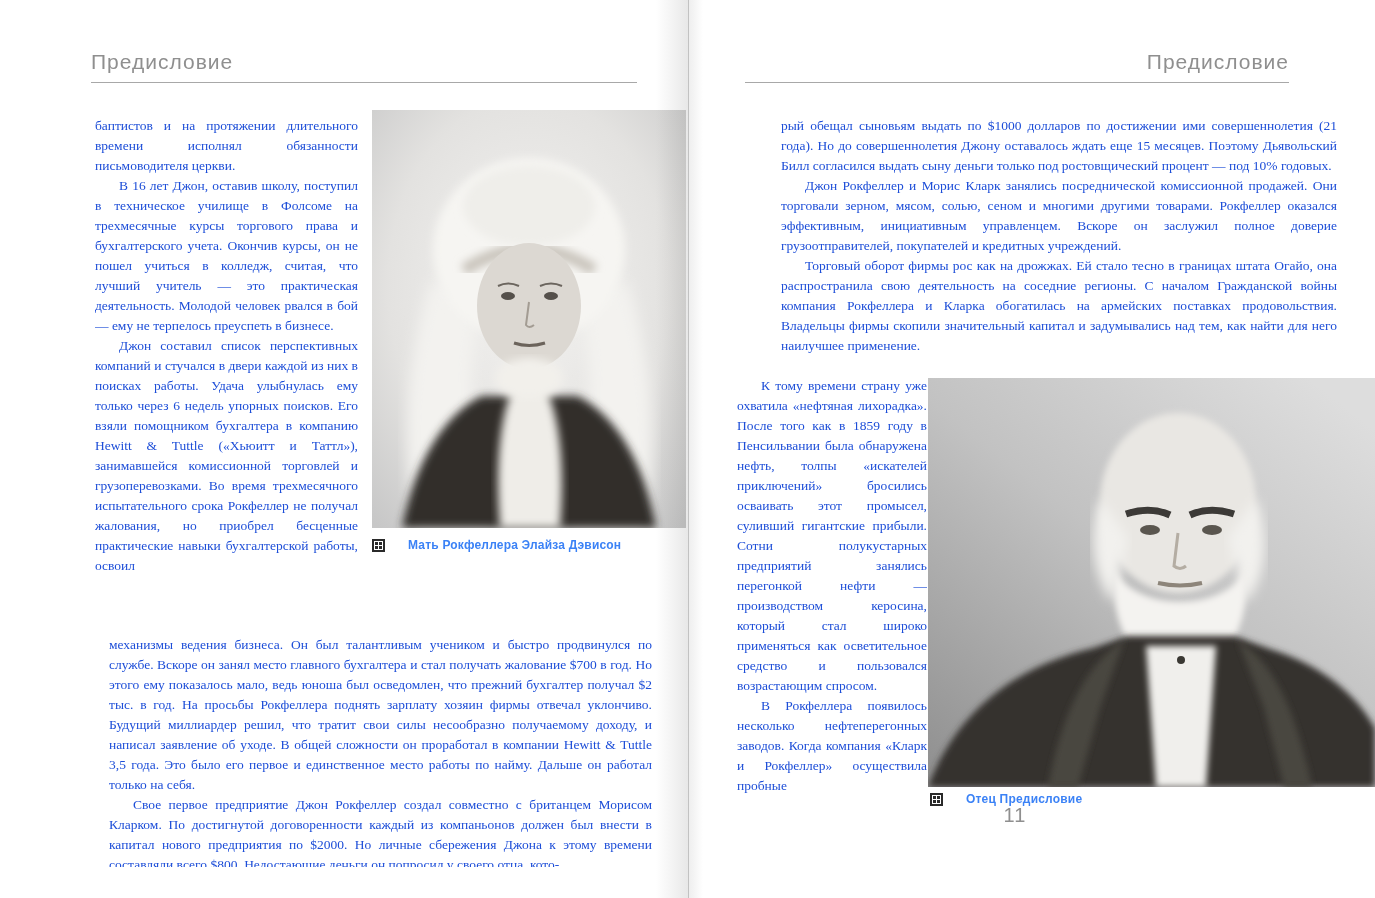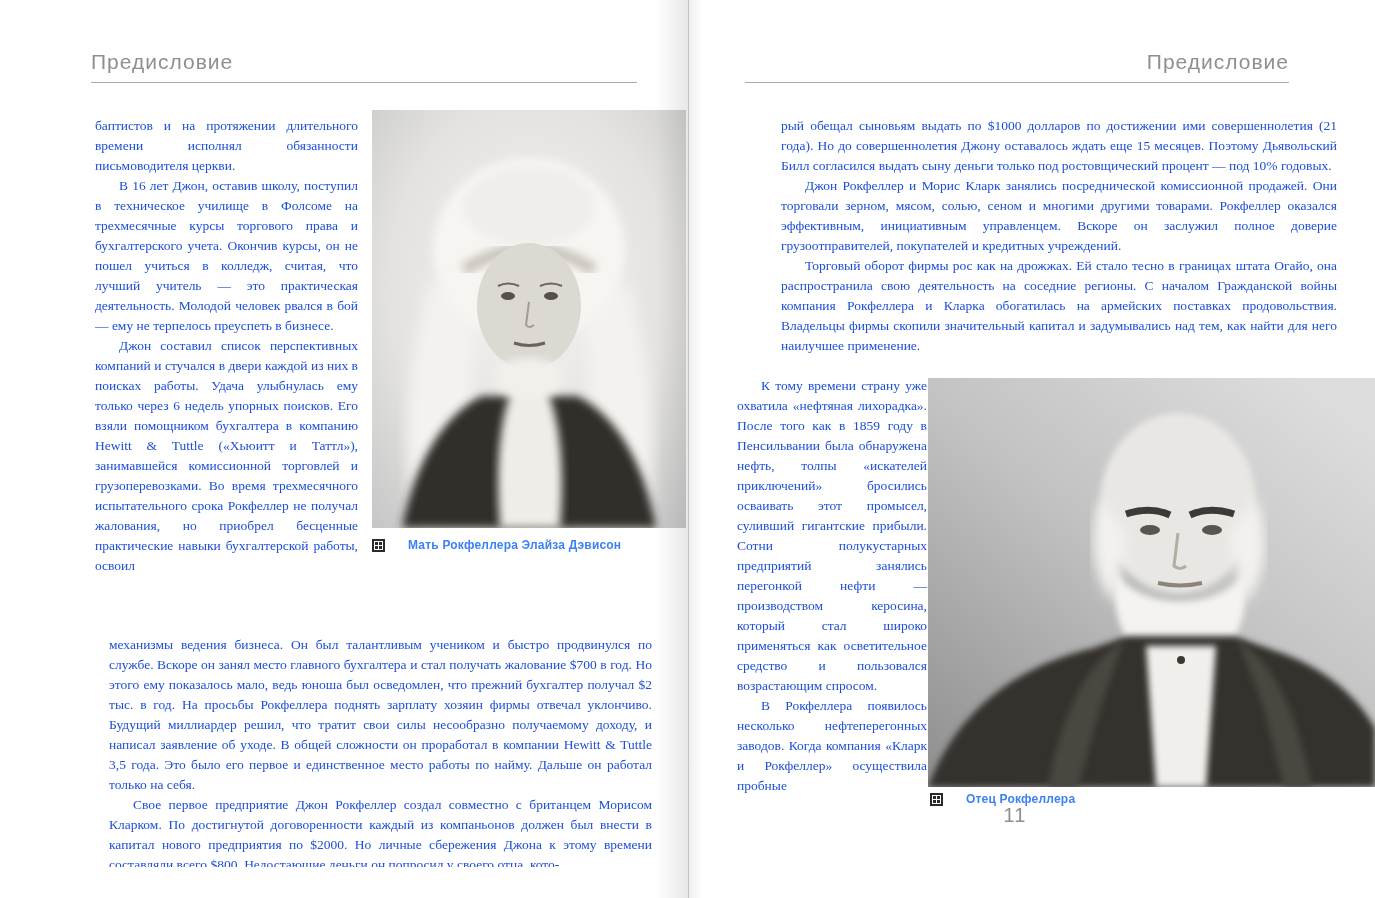--- a/index.html
+++ b/index.html
@@ -171,19 +171,19 @@
 
     <div class="caption" style="left:241px;top:792px;">
       <svg class="orn" viewBox="0 0 13 13">
         <rect x="0" y="0" width="13" height="13" fill="#2a2a2a"></rect>
         <rect x="2" y="2" width="9" height="9" fill="#ffffff"></rect>
         <rect x="3" y="3" width="3" height="3" fill="#2a2a2a"></rect>
         <rect x="7" y="3" width="3" height="3" fill="#2a2a2a"></rect>
         <rect x="3" y="7" width="3" height="3" fill="#2a2a2a"></rect>
         <rect x="7" y="7" width="3" height="3" fill="#2a2a2a"></rect>
       </svg>
-      <span>Отец Рокфеллера</span>
+      <span>Отец Предисловие</span>
     </div>
 
     <div class="page-num" style="left:48px;top:804px;width:556px;">11</div>
   </div>
 
 </div>
 
 </body></html>

